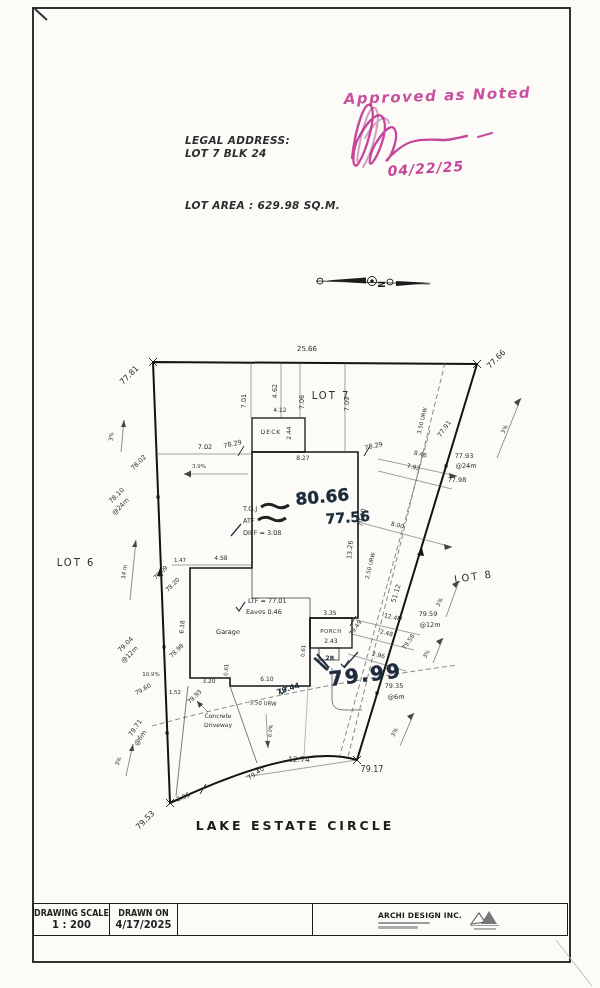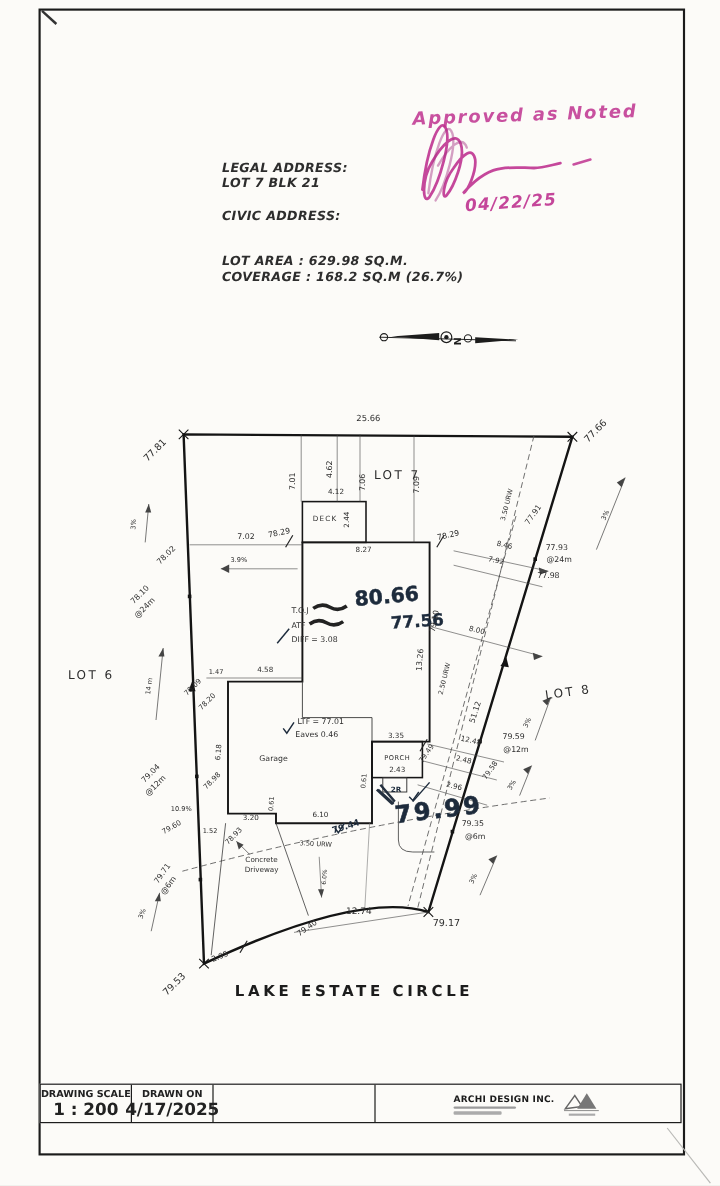--- a/index.html
+++ b/index.html
@@ -13,21 +13,21 @@
   .hdr .gap2{height:25px;}
   
   .tblock{position:absolute;left:33px;top:903px;width:535px;height:33px;
           border:1.6px solid #1d1d1d;display:flex;box-sizing:border-box;background:#fcfbf8;}
   .tcell{border-right:1.2px solid #1d1d1d;display:flex;flex-direction:column;
          align-items:center;justify-content:center;box-sizing:border-box;}
   .tcell:last-child{border-right:none;}
   .tc1{width:76px;} .tc2{width:68px;} .tc3{width:123px;} .tc4{width:134px;border-right:none!important;}
   .tc5{flex:1;flex-direction:row!important;gap:6px;border-left:1.2px solid #1d1d1d;}
   .tlab{font-size:8px;font-weight:bold;color:#222;}
-  .tval{font-size:14px;font-weight:bold;color:#222;margin-top:1px;}
+  .tval{font-size:10px;font-weight:bold;color:#222;margin-top:1px;}
   .ttitle{font-size:13px;font-weight:bold;letter-spacing:.5px;color:#111;}
   .firmcol{display:flex;flex-direction:column;align-items:flex-start;}
   .firmname{font-size:7.5px;font-weight:800;color:#1a1a1a;letter-spacing:.2px;}
   .microbar{width:52px;height:2.5px;background:#9a9a9a;margin-top:2px;border-radius:1px;}
   .microbar.b2{width:40px;background:#ababab;}
   
   text{font-family:"DejaVu Sans",sans-serif;}
   .lbl{fill:#2e2e2e;}
   .hand{fill:#1d2b3c;font-weight:700;}
 </style>
@@ -270,26 +270,24 @@
         </g>
     </g>
 
     <g stroke="#b9b9b6" stroke-width="1" fill="none">
       <line x1="556" y1="940" x2="592" y2="986"></line>
     </g>
   </svg>
 
   <div class="hdr">
     <div>LEGAL ADDRESS:</div>
-    <div>LOT 7 BLK 21</div>
+    <div>LOT 7 BLK 24</div>
     <div class="gap"></div>
-    <div>CIVIC ADDRESS:</div>
     <div class="gap2"></div>
     <div>LOT AREA : 629.98   SQ.M.</div>
-    <div>COVERAGE : 168.2 SQ.M (26.7%)</div>
   </div>
 
   <div class="tblock">
     <div class="tcell tc1">
       <div class="tlab">DRAWING SCALE</div>
       <div class="tval">1 : 200</div>
     </div>
     <div class="tcell tc2">
       <div class="tlab">DRAWN ON</div>
       <div class="tval">4/17/2025</div>

